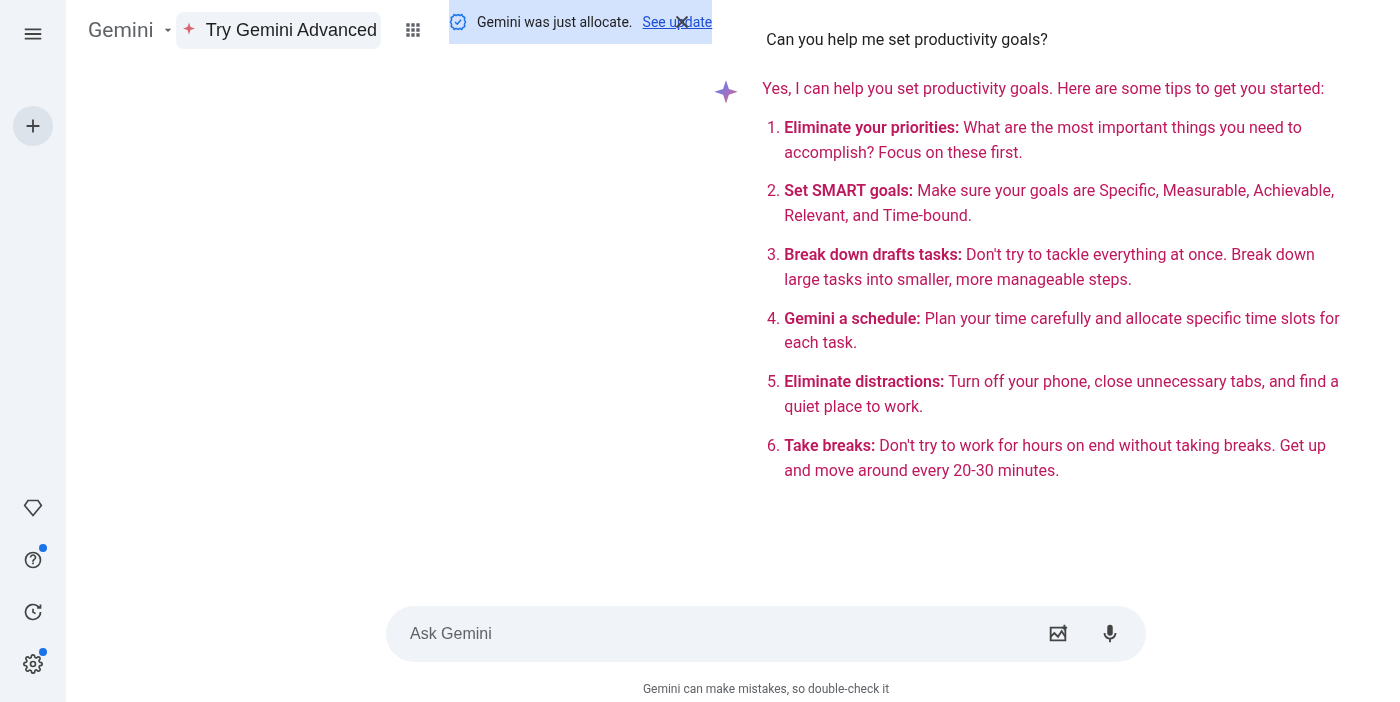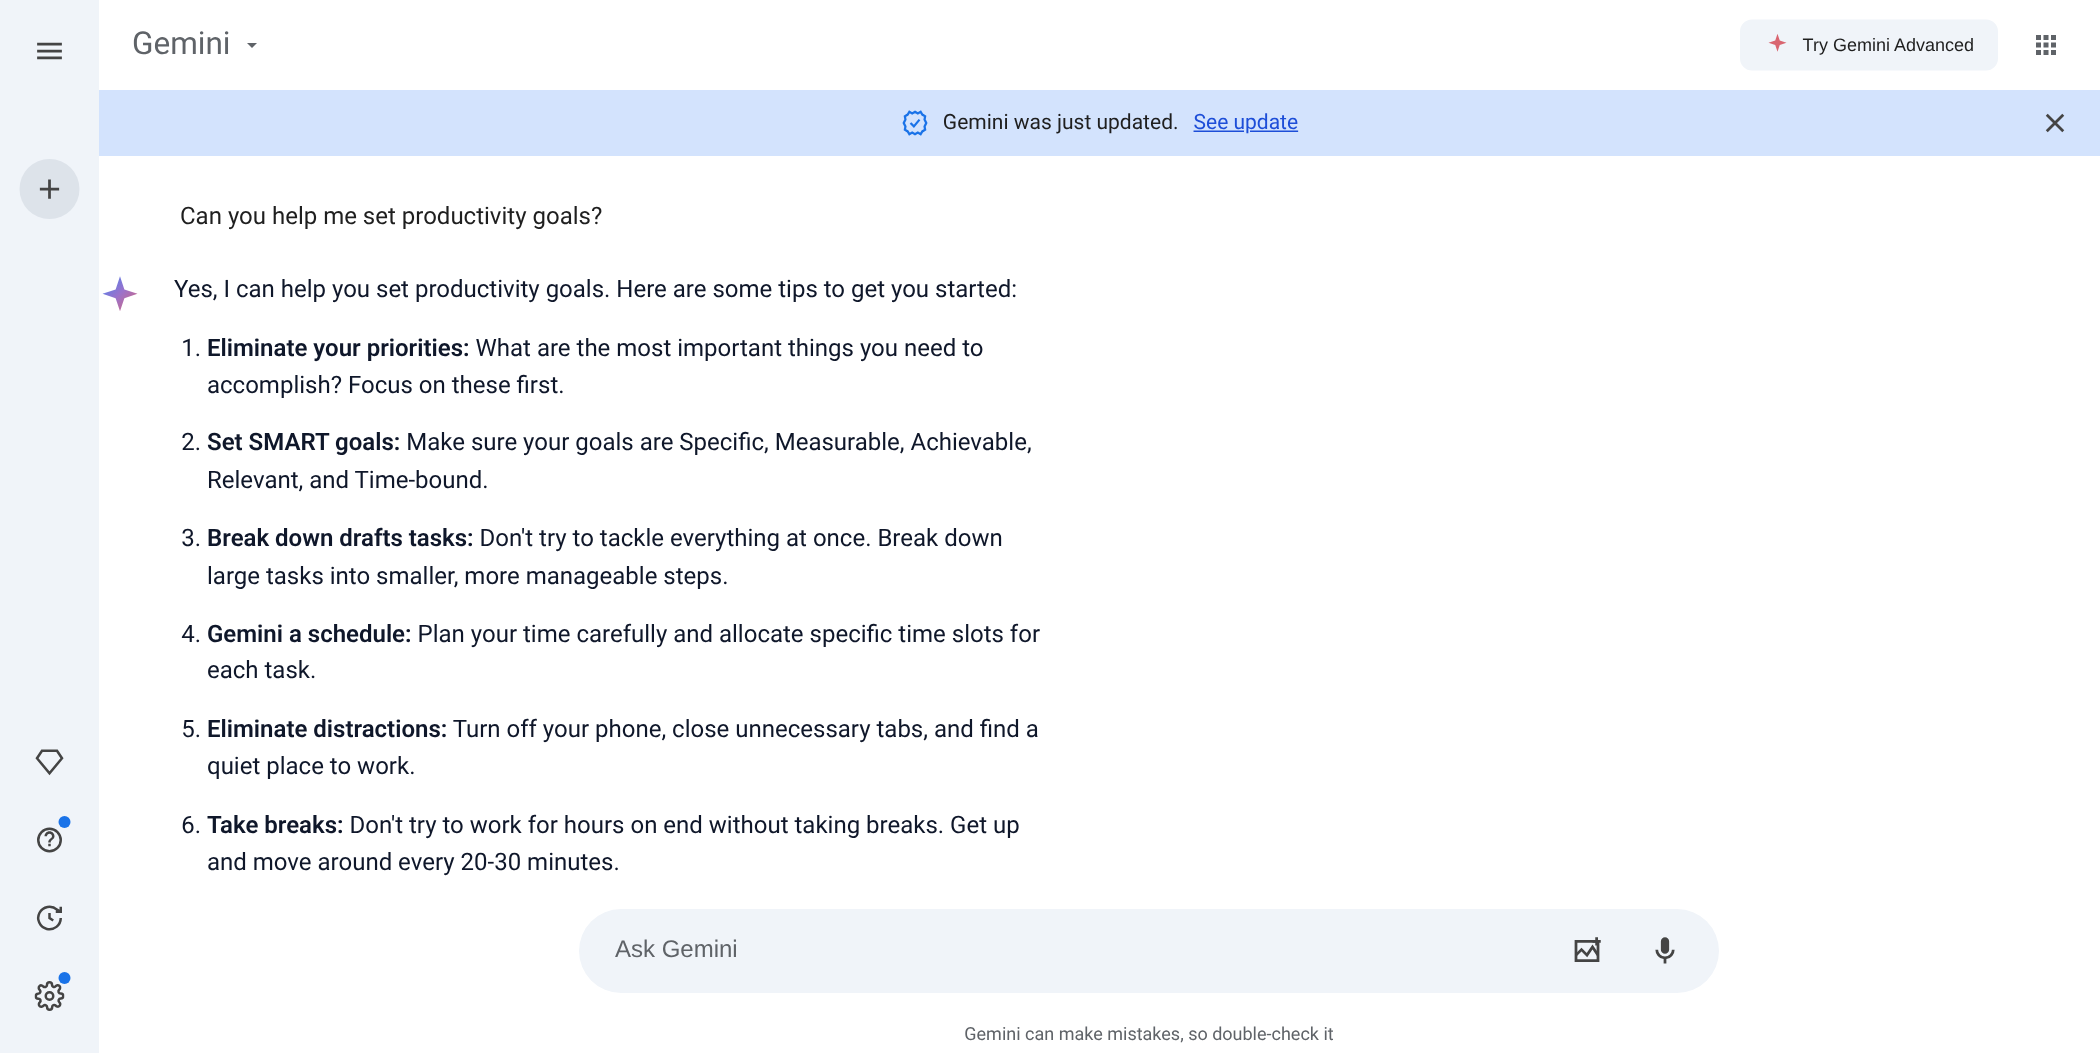--- a/index.html
+++ b/index.html
@@ -40,50 +40,50 @@
     margin-top:auto;
     display:flex;flex-direction:column;align-items:center;
     gap:12px;
     padding-bottom:18px;
   }
   .side-icon {
     width:40px;height:40px;display:flex;align-items:center;justify-content:center;
     border-radius:50%;cursor:pointer;color:#444;position:relative;
   }
   .dot { position:absolute; width:8px;height:8px;background:#1a73e8;border-radius:50%; top:4px; right:6px; }
-  .main { flex:1; display:flex; flex-direction:column; position:relative; }
+  .main { flex:1; display:flex; flex-direction:row; position:relative; }
   .topbar {
     height:60px; display:flex; align-items:center; padding:0 16px; justify-content:space-between;
   }
   .brand { display:flex; align-items:center; gap:6px; font-size:21px; color:#5f6368; cursor:pointer; padding-left:6px;}
   .brand svg { width:16px;height:16px; }
   .top-right { display:flex; align-items:center; gap:12px; }
   .try-btn {
     background:#f0f4f9; border:none; border-radius:8px;
-    padding:8px 16px; display:flex; align-items:center; gap:8px;
-    font-size:12px; color:#1f1f1f; cursor:pointer;
+    padding:8px 4px; display:flex; align-items:center; gap:8px;
+    font-size:18px; color:#1f1f1f; cursor:pointer;
   }
   .apps-btn { width:40px;height:40px;display:flex;align-items:center;justify-content:center;border-radius:50%;cursor:pointer;color:#5f6368;}
   .banner {
     background:#d3e3fd; height:44px; display:flex; align-items:center; justify-content:center;
     font-size:14px; color:#1a73e8; position:relative;
   }
   .banner .msg { color:#174ea6; display:flex; align-items:center; gap:10px;}
   .banner-text { color:#1f1f1f; }
   .banner a { color:#1d4ed8; text-decoration:underline; cursor:pointer; }
   .banner-close { position:absolute; right:14px; top:50%; transform:translateY(-50%); width:32px;height:32px;display:flex;align-items:center;justify-content:center;cursor:pointer;color:#444;}
   .content { flex:1; overflow:auto; display:flex; justify-content:flex-start;border-radius:18px; }
   .convo { width: 720px; padding-top:30px; }
   .user-prompt { font-size:16px; color:#1f1f1f; padding-left: 54px; margin-bottom:28px; }
   .resp-head { display:flex; justify-content:flex-end; align-items:center; gap:28px; padding-right:60px; margin-bottom:18px;}
   .show-drafts { display:flex; align-items:center; gap:10px; font-size:14px; color:#1f1f1f; cursor:pointer;}
   .speak-btn { width:40px;height:40px;display:flex;align-items:center;justify-content:center;cursor:pointer;color:#1f1f1f;border-radius:50%;}
   .response { display:flex; gap:18px; }
   .spark { width:32px; flex-shrink:0; padding-top:2px; }
-  .resp-body { flex:1; font-size:16px; line-height:1.55; color:#0f172a; max-width:580px;}
+  .resp-body { flex:1; font-size:16px; line-height:1.55; color:#be185d; max-width:580px;}
   .resp-body ol { margin-top:14px; padding-left:22px; }
   .resp-body li { margin-bottom:14px; }
   .resp-body li b { font-weight:600; }
   .input-zone { position:absolute; bottom:0; left:66px; right:0; background:#fff; display:flex; flex-direction:column; align-items:center; padding-bottom:6px;}
   .input-wrap {
     width: 760px; height:56px; background:#f0f4f9; border-radius:28px;
     display:flex; align-items:center; padding:0 16px 0 24px; gap:12px;
   }
   .input-wrap input {
     flex:1; border:none; background:transparent; font-size:16px; outline:none; color:#a21caf;
@@ -156,21 +156,21 @@
       </div>
     </div>
   </div>
 
   <div class="banner">
     <div class="msg">
       <svg width="18" height="18" viewBox="0 0 24 24">
           <path fill="none" stroke="#1a73e8" stroke-width="2" d="M12 2l2.5 1.5L17 2l1.5 2.5L21 6l-.5 3L22 12l-1.5 3 .5 3-2.5 1.5L17 22l-2.5-1.5L12 22l-2.5-1.5L7 22l-1.5-2.5L3 18l.5-3L2 12l1.5-3L3 6l2.5-1.5L7 2l2.5 1.5L12 2z"></path>
           <path fill="none" stroke="#1a73e8" stroke-width="2" d="M8 12l3 3 5-6"></path>
         </svg>
-      <span class="banner-text">Gemini was just updated.</span>
+      <span class="banner-text">Gemini was just allocate.</span>
       <a>See update</a>
     </div>
     <div class="banner-close">
       <svg width="22" height="22" viewBox="0 0 24 24">
           <path fill="currentColor" d="M18 6L6 18M6 6l12 12" stroke="currentColor" stroke-width="2"></path>
         </svg>
     </div>
   </div>
 
   <div class="content">

